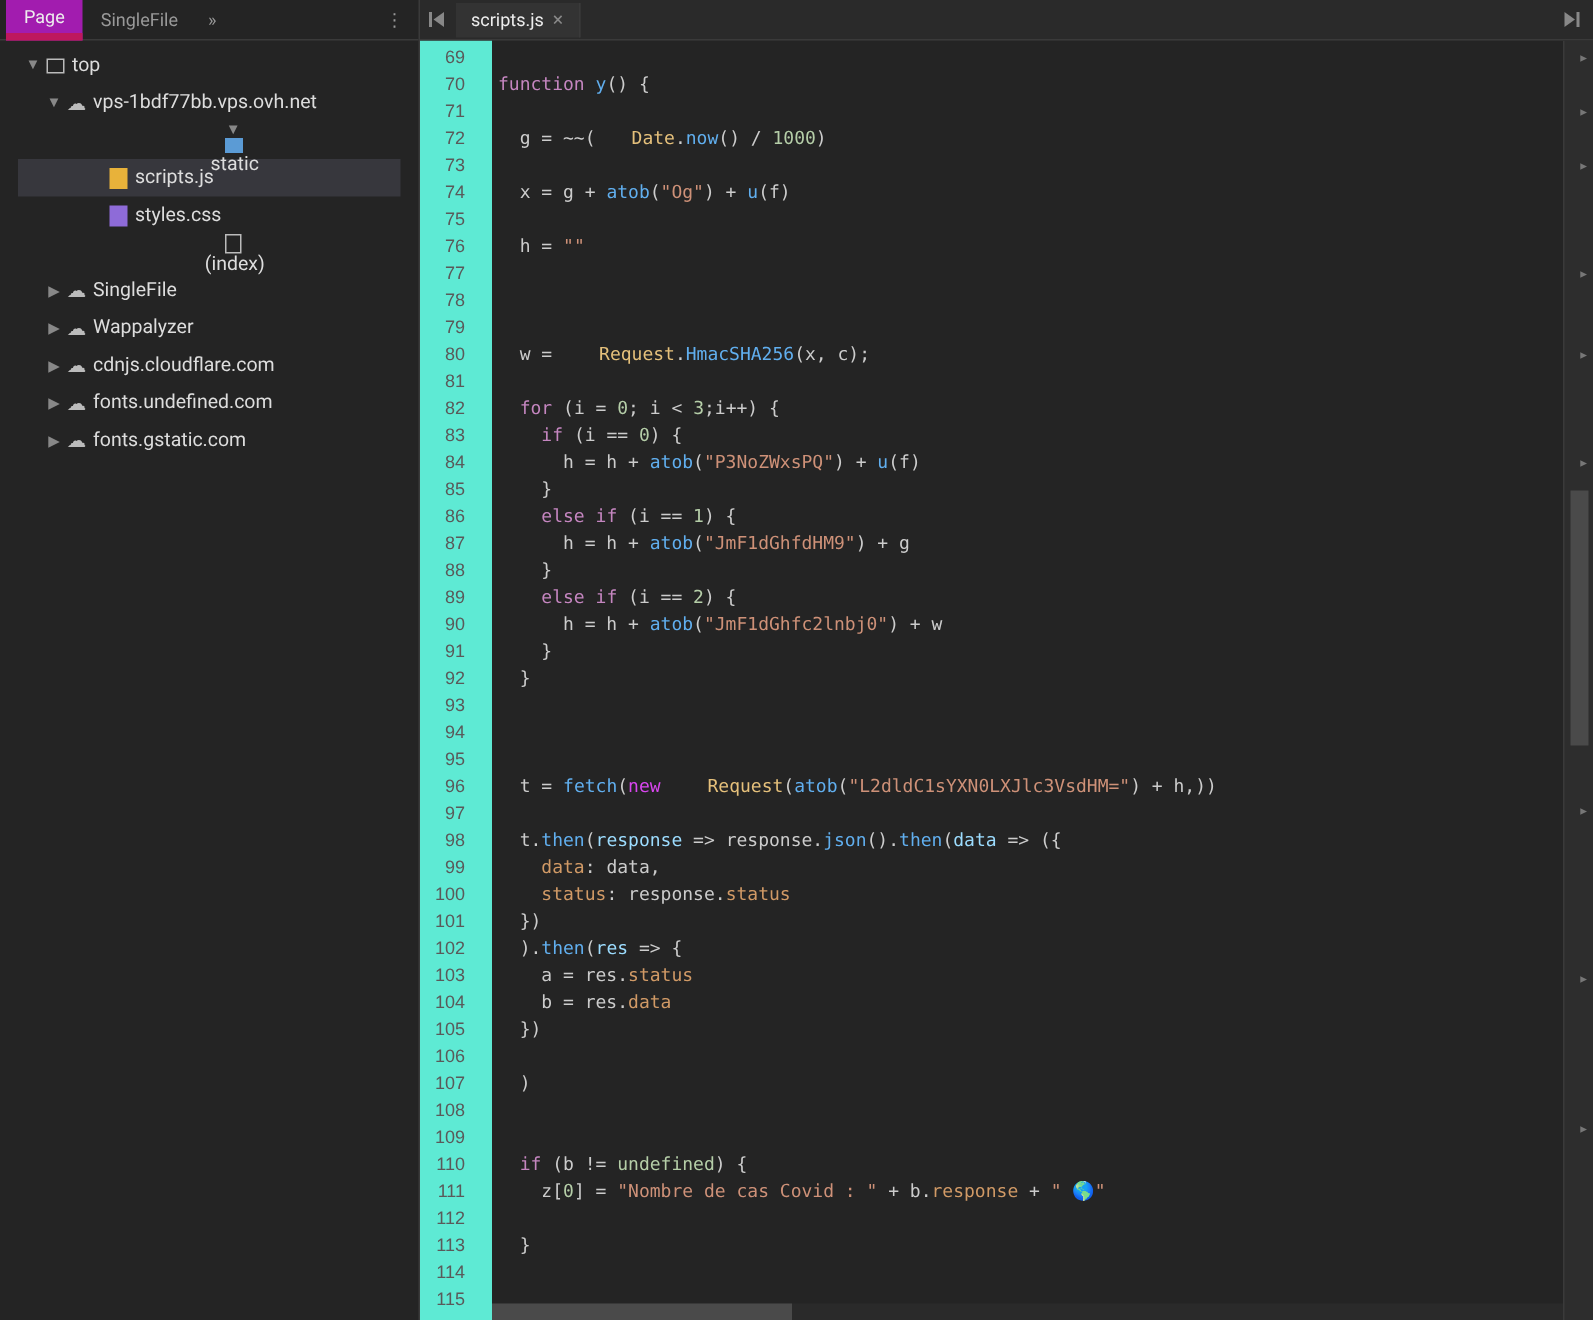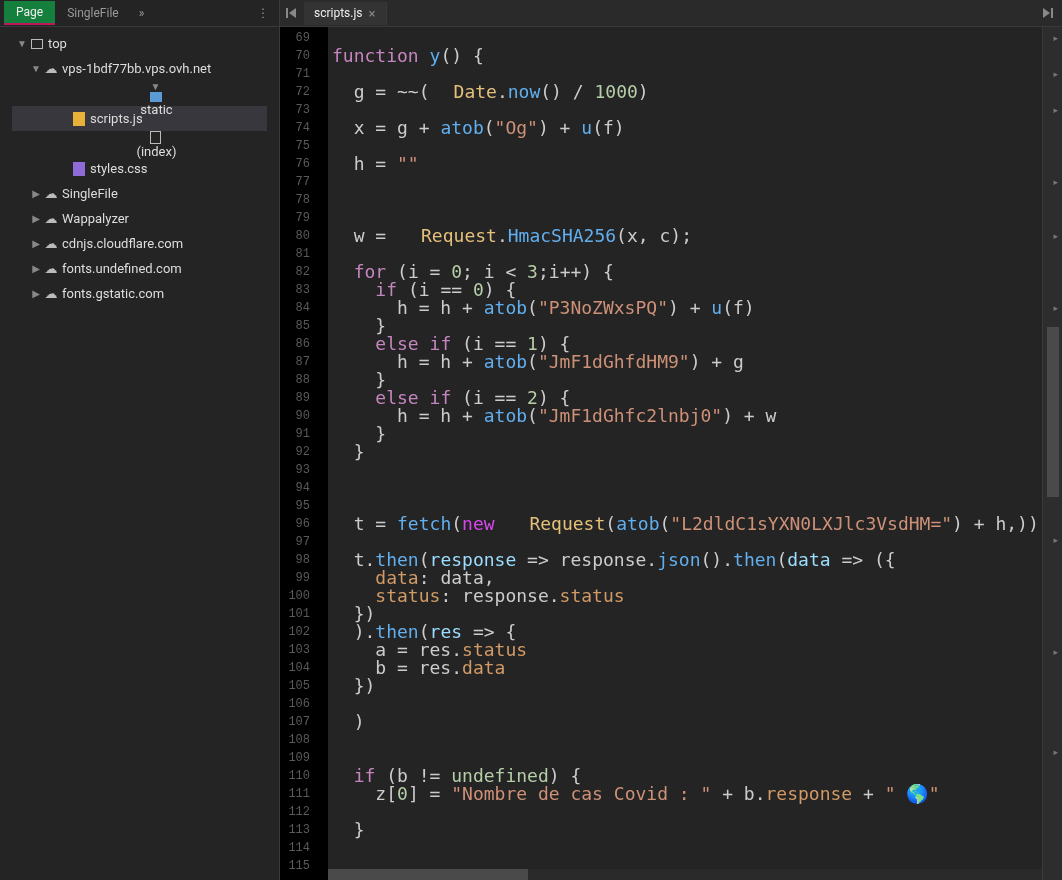--- a/index.html
+++ b/index.html
@@ -27,22 +27,22 @@
   border-bottom: 1px solid #3a3a3a;
   padding-left: 4px;
 }
 .sidebar-tab {
   padding: 4px 12px;
   color: #999;
   cursor: pointer;
 }
 .sidebar-tab.active {
   color: #eee;
-  background: #15803d;
-  border-bottom: 2px solid #be185d;
+  background: #a21caf;
+  border-bottom: 5px solid #be185d;
 }
 .sidebar-tab-more {
   padding: 4px 8px;
   color: #999;
 }
 .sidebar-tab-menu {
   margin-left: auto;
   padding: 4px 10px;
   color: #999;
 }
@@ -118,34 +118,34 @@
 .tab-nav-right { margin-left:auto; width:30px; display:flex; justify-content:center; color:#888;}
 
 .editor-wrap {
   flex:1;
   display:flex;
   overflow:hidden;
   position:relative;
 }
 .gutter {
   width: 48px;
-  background: #000000;
+  background: #5eead4;
   text-align: right;
   padding-right: 18px;
   color: #5a5a5a;
-  font-family: Liberation Mono, monospace;
+  font-family: Liberation Sans, sans-serif;
   font-size: 12px;
   line-height: 18px;
   padding-top: 2px;
   user-select:none;
 }
 .code {
   flex:1;
   font-family: Consolas, Menlo, monospace;
-  font-size: 18px;
+  font-size: 12px;
   line-height: 18px;
   color: #ccc;
   white-space: pre;
   padding-top: 2px;
   padding-left: 4px;
   overflow:hidden;
 }
 .kw { color: #c586c0; }
 .fn2 { color: #61afef; }
 .num { color: #b5cea8; }
@@ -220,33 +220,33 @@
         </span>
       <span class="tree-label">static</span>
     </div>
     <div class="tree-item indent-3 selected">
       <span class="tree-arrow"></span>
       <span class="tree-icon">
           <span class="icon-js"></span>
         </span>
       <span class="tree-label">scripts.js</span>
     </div>
+    <div class="tree-item indent-3">
+      <span class="tree-arrow"></span>
+      <span class="tree-icon">
+          <span class="icon-css"></span>
+        </span>
+      <span class="tree-label">styles.css</span>
+    </div>
     <div class="tree-item indent-2">
       <span class="tree-arrow"></span>
       <span class="tree-icon">
           <span class="icon-file"></span>
         </span>
       <span class="tree-label">(index)</span>
-    </div>
-    <div class="tree-item indent-3">
-      <span class="tree-arrow"></span>
-      <span class="tree-icon">
-          <span class="icon-css"></span>
-        </span>
-      <span class="tree-label">styles.css</span>
     </div>
     <div class="tree-item indent-1">
       <span class="tree-arrow right"></span>
       <span class="tree-icon icon-cloud">☁</span>
       <span class="tree-label">SingleFile</span>
     </div>
     <div class="tree-item indent-1">
       <span class="tree-arrow right"></span>
       <span class="tree-icon icon-cloud">☁</span>
       <span class="tree-label">Wappalyzer</span>

